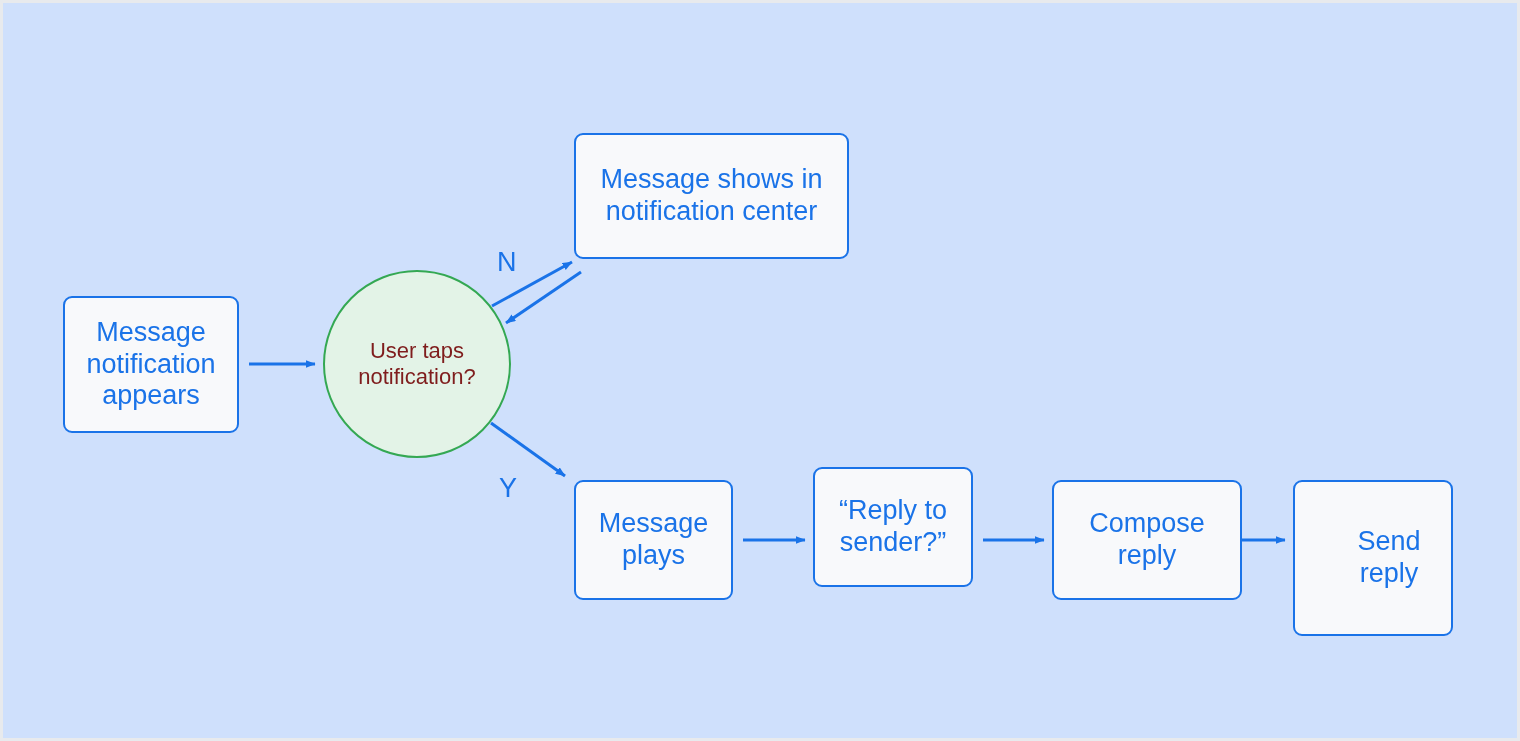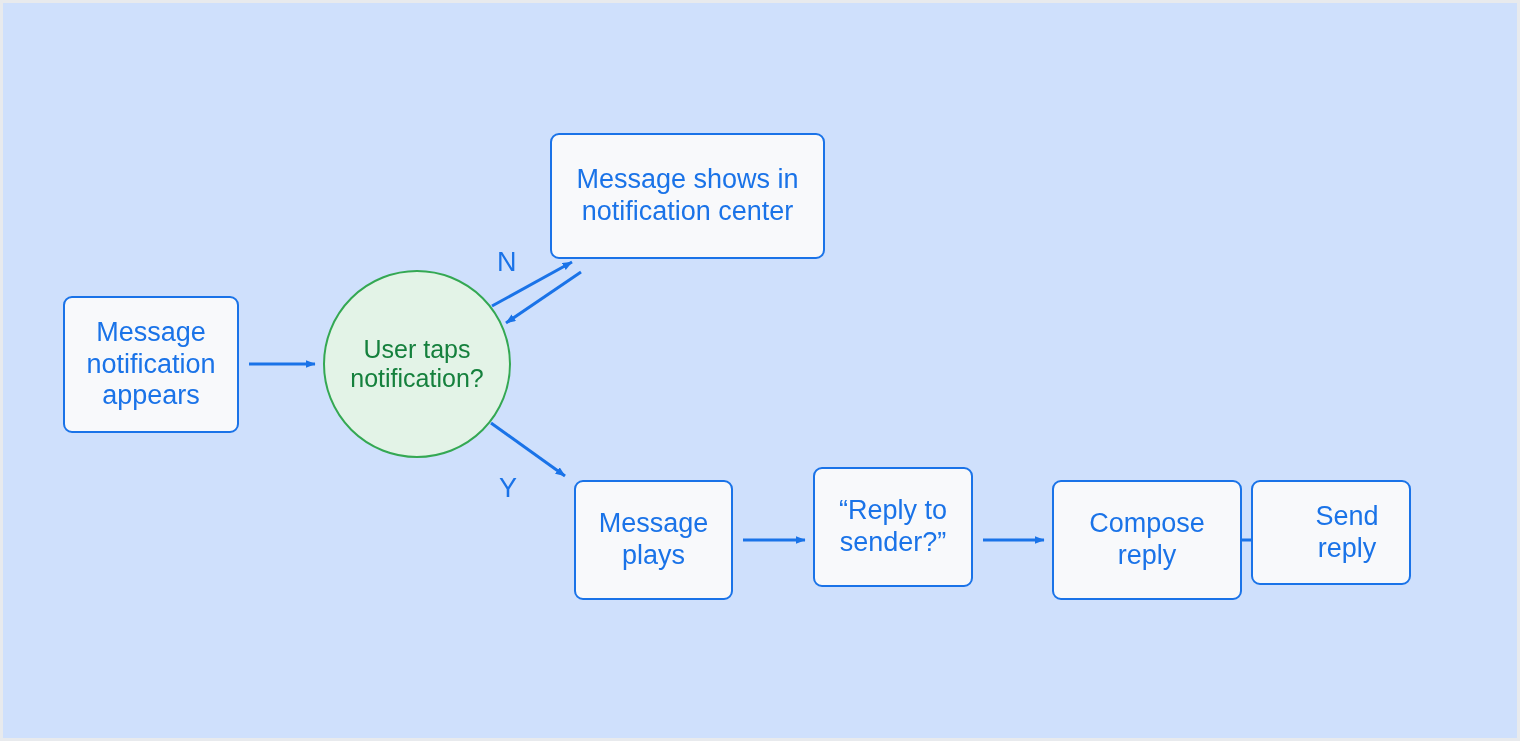--- a/index.html
+++ b/index.html
@@ -43,22 +43,22 @@
     background: #f8f9fb;
     border: 2px solid #1a73e8;
     border-radius: 9px;
     color: #1a73e8;
     font-size: 27px;
   }
   .circle {
     background: #e3f3e7;
     border: 2px solid #34a853;
     border-radius: 50%;
-    color: #15803d;
-    font-size: 25px;
+    color: #7f1d1d;
+    font-size: 22px;
     justify-content: center;
   }
   .edge-label {
     position: absolute;
     color: #1a73e8;
     font-size: 27px;
     line-height: 1;
   }
 </style>
 </head>
@@ -113,41 +113,41 @@
     <span>Message
 notification
 appears</span>
   </div>
 
   <div class="node circle" style="left:320px; top:267px; width:188px; height:188px;">
     <span>User taps
 notification?</span>
   </div>
 
-  <div class="node box" style="left:547px; top:130px; width:275px; height:126px;">
+  <div class="node box" style="left:571px; top:130px; width:275px; height:126px;">
     <span>Message shows in
 notification center</span>
   </div>
 
   <div class="node box" style="left:571px; top:477px; width:159px; height:120px;">
     <span>Message
 plays</span>
   </div>
 
   <div class="node box" style="left:810px; top:464px; width:160px; height:120px;">
     <span>“Reply to
 sender?”</span>
   </div>
 
   <div class="node box" style="left:1049px; top:477px; width:190px; height:120px;">
     <span>Compose
 reply</span>
   </div>
 
-  <div class="node box" style="left:1248px; top:477px; width:160px; height:105px;padding-left:32px;">
+  <div class="node box" style="left:1290px; top:477px; width:160px; height:156px;padding-left:32px;">
     <span>Send
 reply</span>
   </div>
 
   <div class="edge-label" style="left:494px; top:246px;">N</div>
 
   <div class="edge-label" style="left:496px; top:472px;">Y</div>
 
 </div>
 

